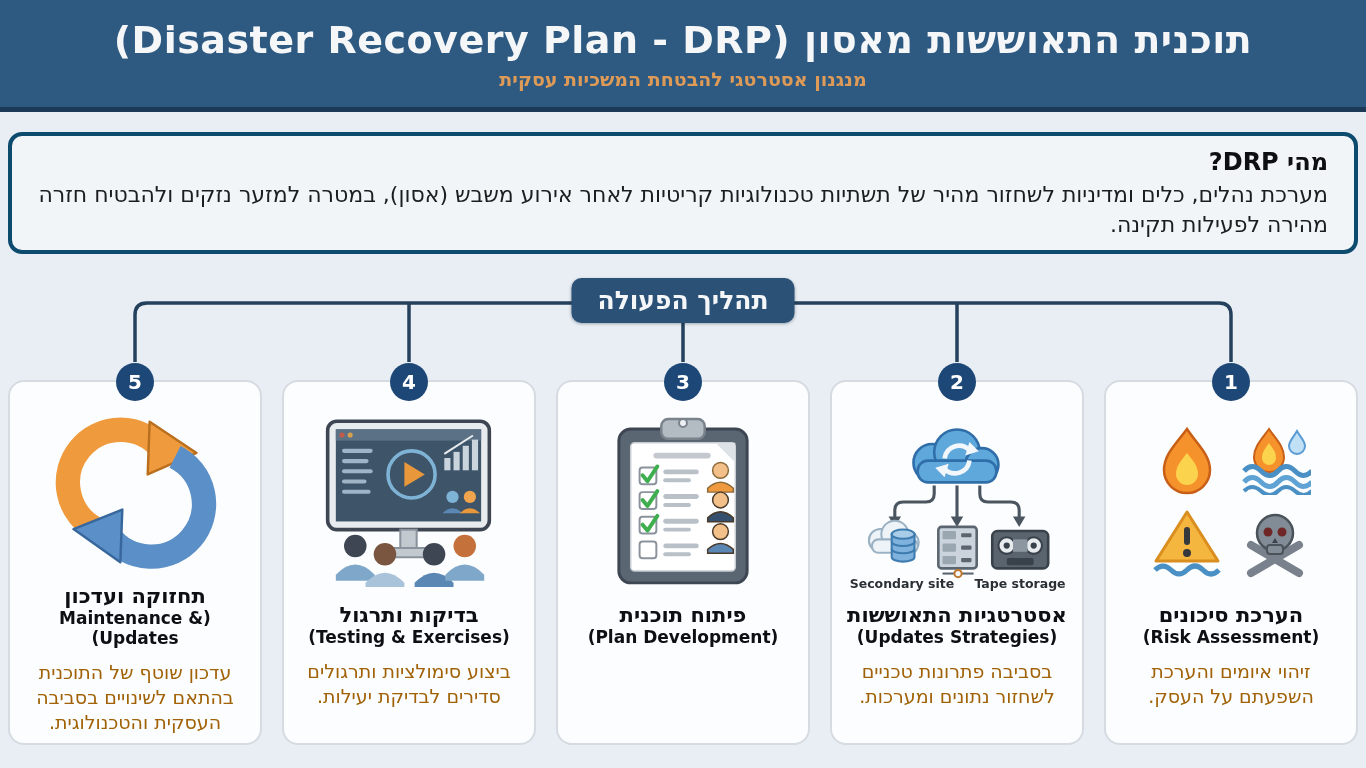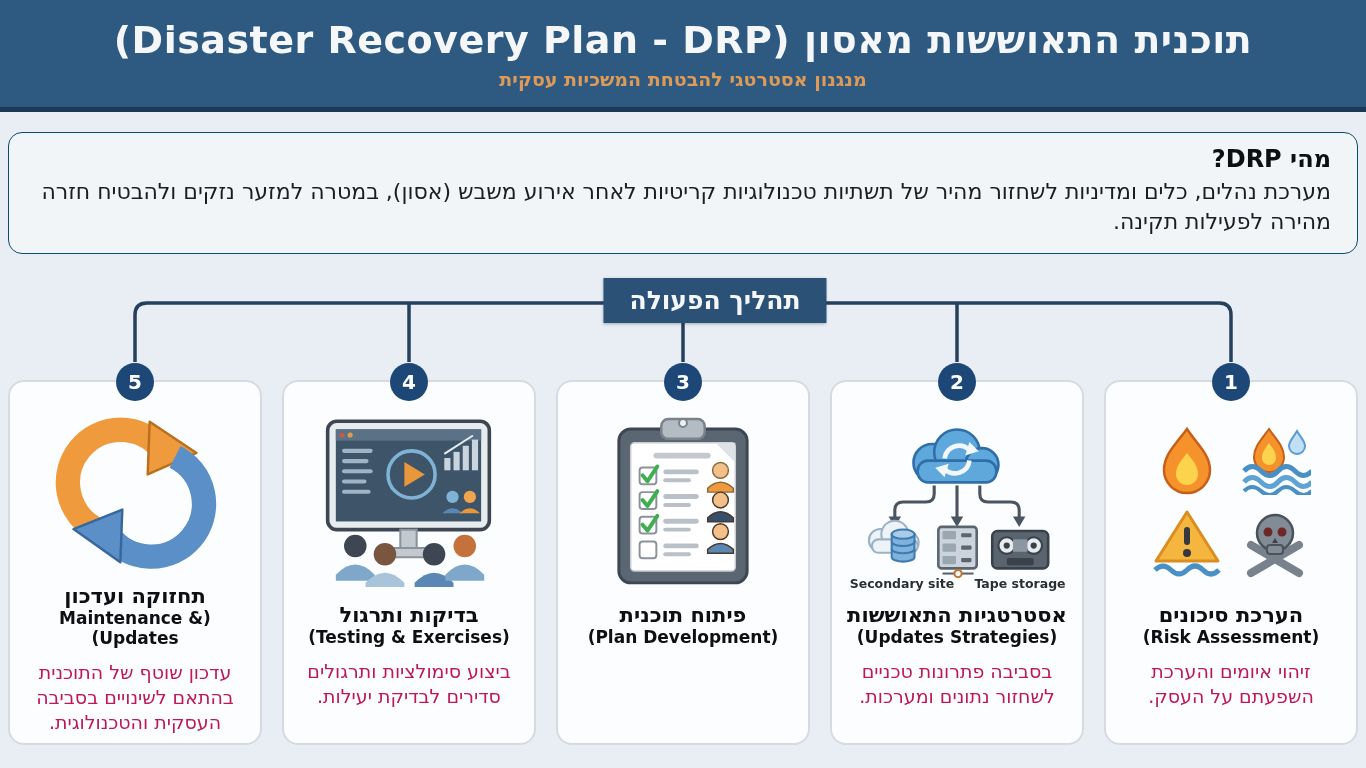--- a/index.html
+++ b/index.html
@@ -13,35 +13,34 @@
     height:112px; background:#2e5a82; border-bottom:5px solid #1c3a57;
     display:flex; flex-direction:column; align-items:center; justify-content:center;
     text-align:center;
   }
   .header-title { color:#f4f6f8; font-size:38px; font-weight:bold; letter-spacing:.5px; }
   .header-subtitle { color:#de9a57; font-size:19px; font-weight:bold; margin-top:6px; }
 
   
   .about {
     margin:20px 8px 0; height:122px; background:#f2f5f8;
-    border:1px solid #0c4a6e; border-radius:14px;
+    border:4px solid #0c4a6e; border-radius:14px;
     padding:12px 26px 10px;
   }
   .about-heading { font-size:24px; font-weight:bold; text-align:right; color:#0d0f12; }
   .about-body { font-size:22px; text-align:right; line-height:1.38; margin-top:4px; color:#1a1d21; }
 
   
   .flow { position:relative; height:509px; direction:rtl; }
   .connector-svg { position:absolute; top:0; left:0; width:1366px; height:130px; z-index:1; }
   .process-label {
     position:absolute; top:24px; left:50%; transform:translateX(-50%);
     background:#2b5177; color:#f4f6f8; font-size:25px; font-weight:bold;
-    padding:8px 26px; border-radius:0; z-index:3; white-space:nowrap;
+    padding:8px 26px; border-radius:10px; z-index:3; white-space:nowrap;
     box-shadow:0 1px 3px rgba(20,40,60,.35);
-    margin-left:32px;
   }
   .cards-row {
     position:absolute; top:126px; right:0; left:0; bottom:18px;
     display:flex; gap:20px; padding:0 8px; z-index:2;
   }
   .card {
     position:relative; flex:1; background:#fcfdfe;
     border:2px solid #d6dbe1; border-radius:16px;
     display:flex; flex-direction:column; align-items:center;
     padding:26px 8px 10px;
@@ -51,21 +50,21 @@
     width:38px; height:38px; border-radius:50%;
     background:#1d4777; color:#fff; font-size:20px; font-weight:bold;
     display:flex; align-items:center; justify-content:center; z-index:4;
   }
   .icon-area {
     height:185px; display:flex; align-items:center; justify-content:center;
     position:relative; direction:ltr; width:100%;
   }
   .card-title { font-size:21px; font-weight:bold; text-align:center; margin-top:10px; color:#0d0f12; }
   .card-subtitle { font-size:17px; font-weight:bold; text-align:center; color:#0d0f12; }
-  .card-body { font-size:19px; text-align:center; line-height:1.32; margin-top:12px; padding:0 8px; color:#be185d; }
+  .card-body { font-size:19px; text-align:center; line-height:1.32; margin-top:12px; padding:0 8px; color:#a16207; }
 
   
   .hazard-grid { display:grid; direction:ltr; grid-template-columns:72px 72px; grid-template-rows:72px 72px; gap:12px 16px; }
   .hazard-grid svg { width:72px; height:72px; }
 
   .diagram-label {
     position:absolute; bottom:2px; font-size:12.5px; font-weight:bold; color:#2a2f34;
     text-align:center; direction:ltr; white-space:nowrap;
   }
   .label-secondary { left:4px; width:110px; }

